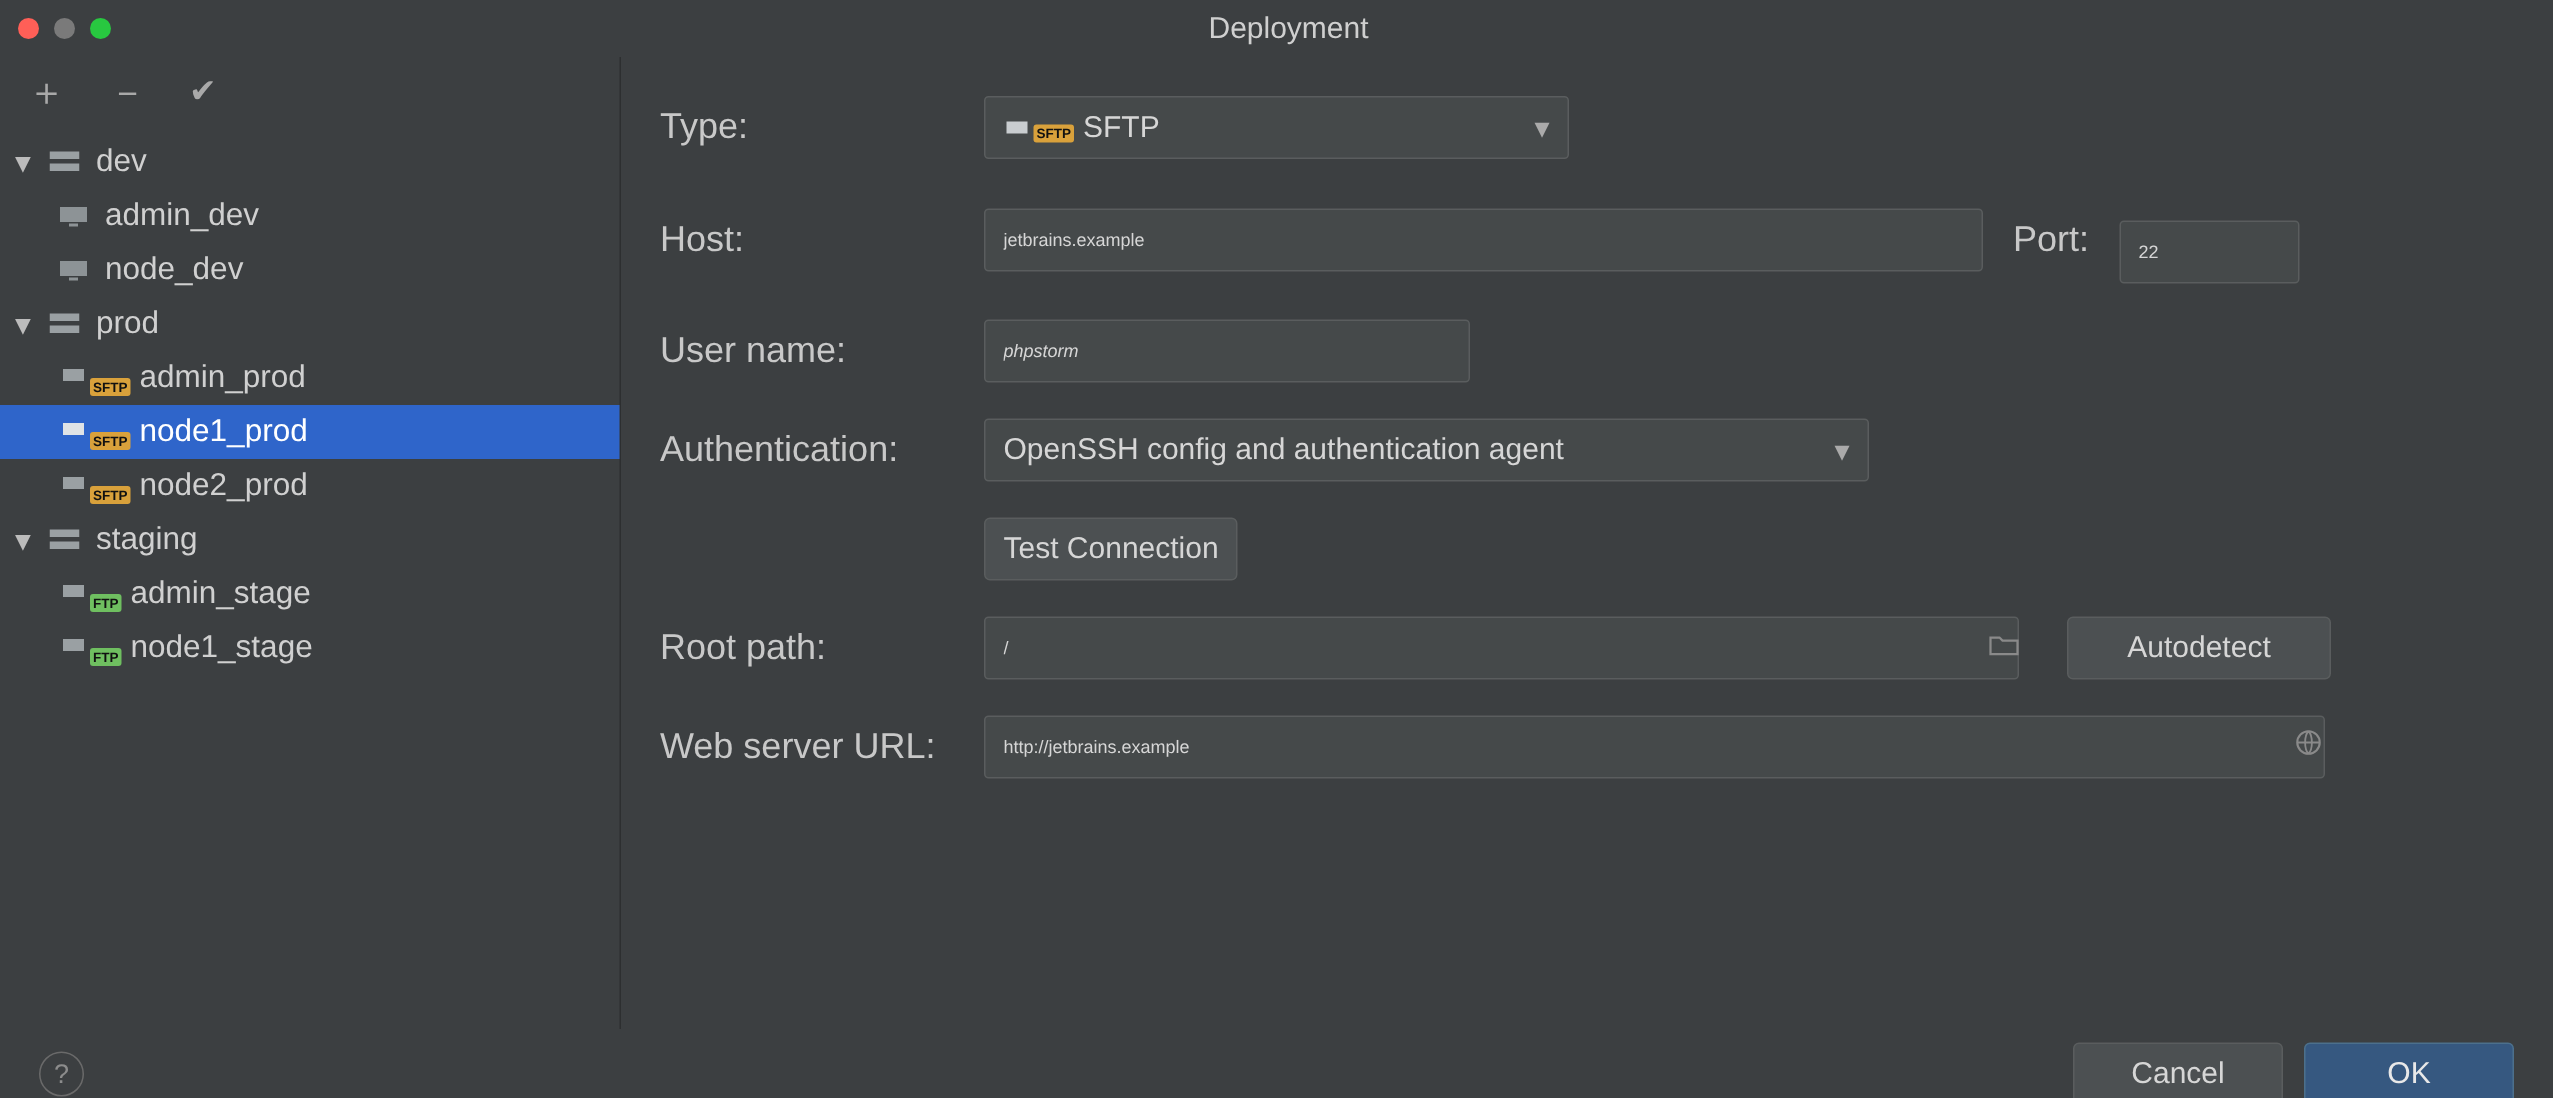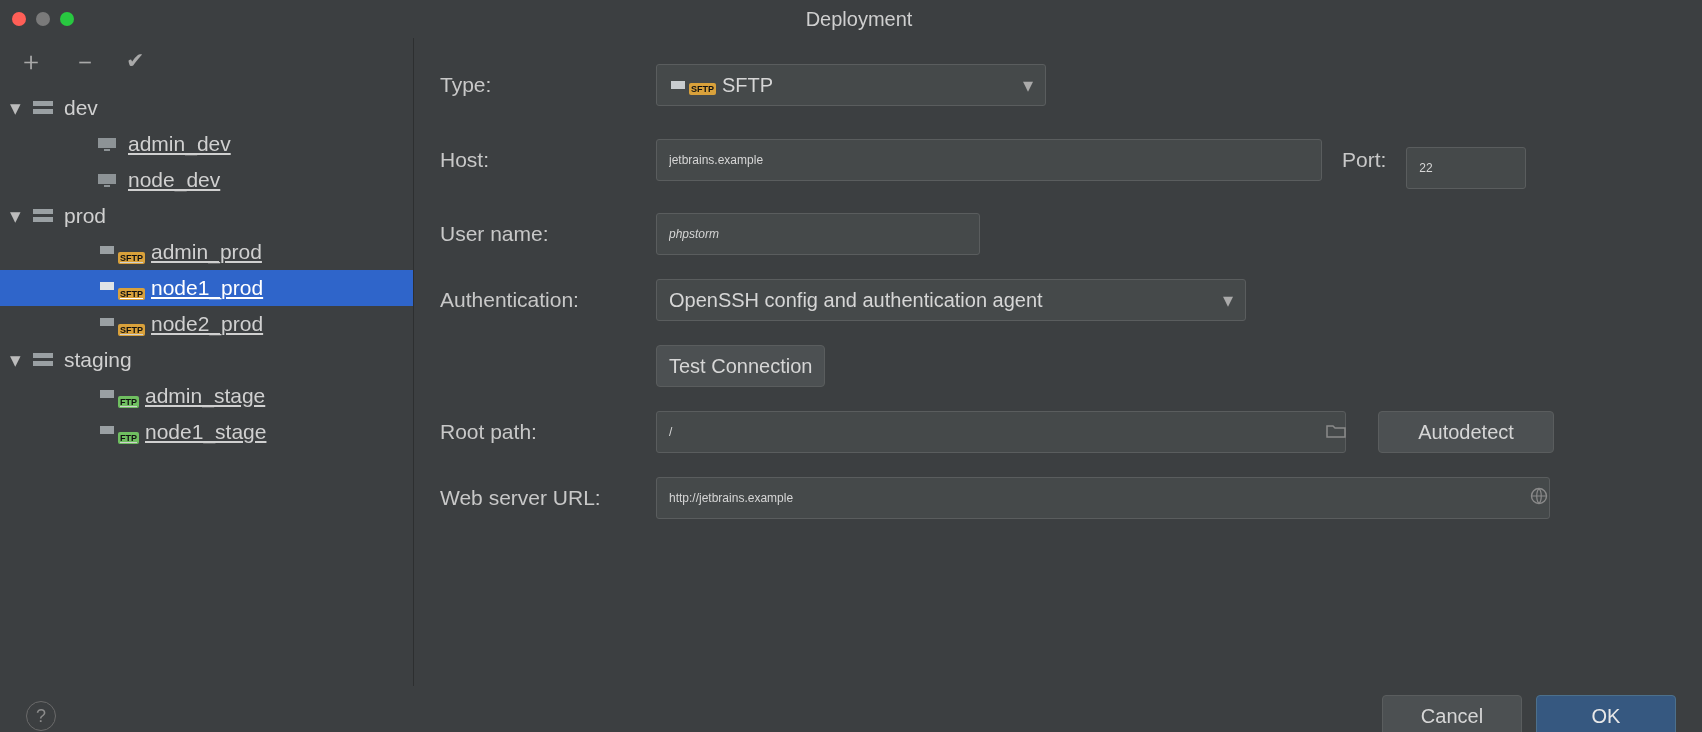--- a/index.html
+++ b/index.html
@@ -9,34 +9,34 @@
   .dot { width:14px; height:14px; border-radius:50%; }
   .dot.red{background:#ff5f57;} .dot.yellow{background:#7a7a7a;} .dot.green{background:#28c840;}
   .title { position:absolute; left:16px; right:0; text-align:center; color:#cfcfcf; font-size:20px;}
   .body { display:flex; height:648px; }
   .sidebar { width:414px; border-right:1px solid #2d2f30; display:flex; flex-direction:column;}
   .sidebar-toolbar { height:46px; display:flex; align-items:center; gap:28px; padding:0 18px;}
   .tb-icon { color:#a9a9a9; font-size:26px; cursor:pointer; user-select:none;}
   .tree { flex:1; padding-top:6px; }
   .tree-row { display:flex; align-items:center; height:36px; color:#d0d0d0; font-size:21px; cursor:default; }
   .tree-row.group { padding-left:10px; font-weight:400;}
-  .tree-row.child { padding-left:94px;text-decoration:underline; }
+  .tree-row.child { padding-left:36px; }
   .tree-row.selected { background:#2f65ca; color:#fff; }
   .chev { width:20px; display:inline-block; color:#bcbcbc; }
   .grp-icon, .srv-icon { width:26px; height:20px; margin-right:8px; display:inline-flex; align-items:center; justify-content:center;}
   .grp-icon svg, .srv-icon svg { display:block; }
   .badge { font-size:9px; font-weight:700; padding:1px 2px; border-radius:2px; color:#111; position:relative; top:6px; margin-left:-10px; margin-right:6px;}
   .badge.sftp{background:#d9a13b;} .badge.ftp{background:#6fbf60;}
   .content { flex:1; padding:0 0 0 0;}
   .tabs { display:flex; gap:48px; padding:14px 26px 0; border-bottom:1px solid #323232;}
   .tab { padding:8px 2px 14px; color:#b0b0b0; font-size:21px; cursor:pointer; border-bottom:3px solid transparent;}
   .tab.active { color:#d8d8d8; border-bottom-color:#3a7ad9;}
   .form { padding:26px 26px 10px; }
   .row { display:flex; align-items:center; margin-bottom:24px; gap:20px;}
-  .lbl { width:196px; color:#c8c8c8; font-size:21px;}
+  .lbl { width:196px; color:#c8c8c8; font-size:24px;}
   .select { background:#45494a; border:1px solid #5a5d5e; color:#d6d6d6; height:42px; display:flex; align-items:center; padding:0 12px; border-radius:3px; position:relative; cursor:pointer;}
   .select .sel-text{flex:1;}
   .select .caret{color:#aaa;}
   .input { background:#45494a; border:1px solid #5a5d5e; color:#d6d6d6; height:42px; padding:0 12px; border-radius:3px; font-size:12px; outline:none;}
   .btn { background:#4c5052; border:1px solid #5a5d5e; color:#d6d6d6; height:42px; padding:0 12px; border-radius:4px; font-size:20px; cursor:pointer;}
   .btn.primary{background:#365880; border-color:#4c708c; color:#e8e8e8;}
   .inline-icon { color:#8a8a8a; margin-left:-40px; margin-right:12px; cursor:pointer;}
   .footer { height:60px; display:flex; align-items:center; padding:0 26px; gap:14px;}
   .footer .spacer{flex:1;}
   .help-circle { width:30px; height:30px; border:1.5px solid #6a6a6a; border-radius:50%; display:flex; align-items:center; justify-content:center; color:#8c8c8c; font-size:18px; cursor:pointer;}

